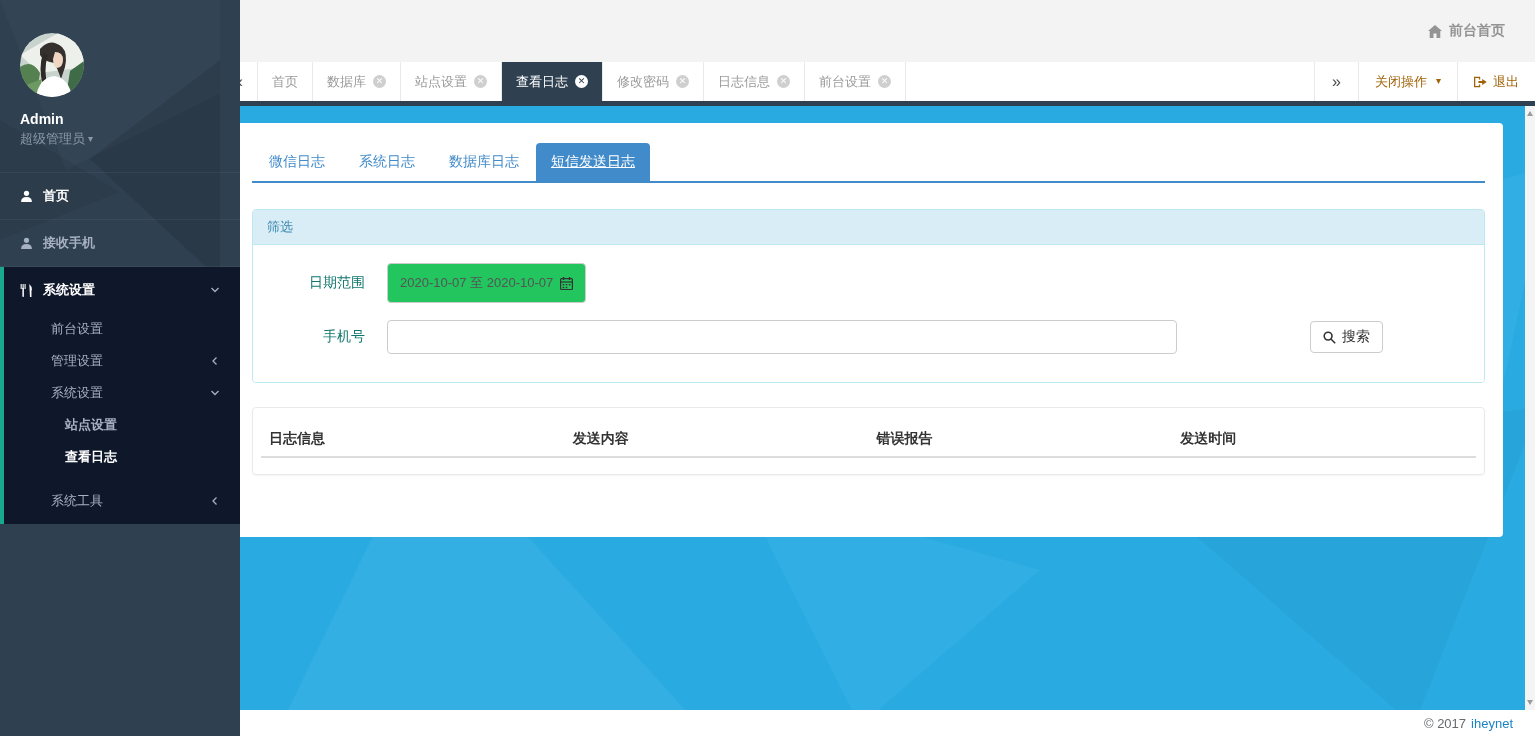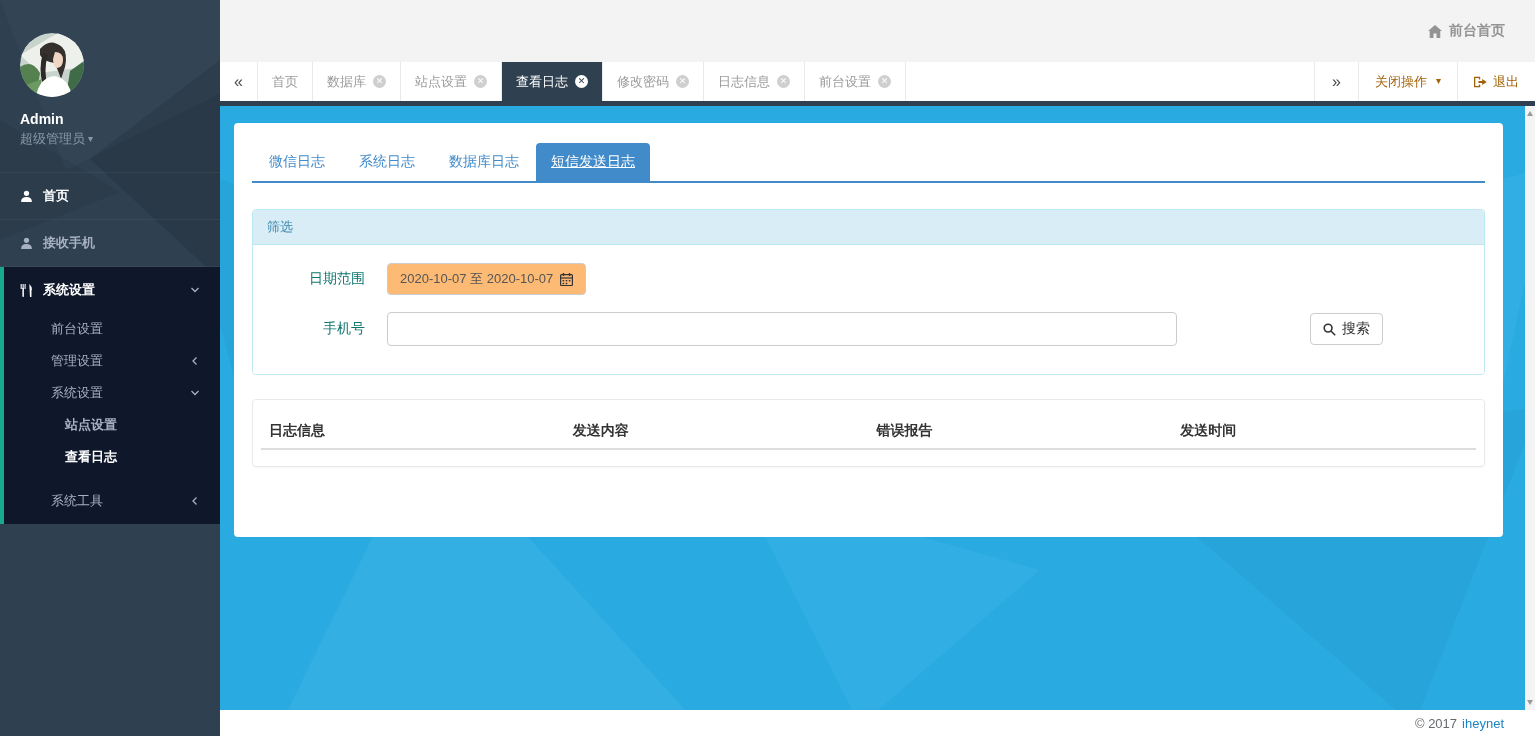--- a/index.html
+++ b/index.html
@@ -1,20 +1,20 @@
 <!DOCTYPE html>
 <html><head>
 <meta charset="utf-8">
 <style>
   * { margin:0; padding:0; box-sizing:border-box; }
   html,body { width:1535px; height:736px; overflow:hidden; }
   body { font-family:"Liberation Sans","DejaVu Sans",sans-serif; font-size:13px; color:#333; background:#fff; }
 
   
-  .sidebar { position:fixed; left:0; top:0; width:220px; height:736px; background:#2f4050; overflow:hidden; z-index:5; }
+  .sidebar { position:fixed; left:0; top:0; width:240px; height:736px; background:#2f4050; overflow:hidden; z-index:5; }
   .side-poly { position:absolute; pointer-events:none; }
   .sp1 { left:0; top:0; width:220px; height:170px; background:rgba(255,255,255,.025); clip-path:polygon(0 0,100% 0,100% 55%,30% 100%); }
   .sp2 { left:90px; top:60px; width:130px; height:220px; background:rgba(0,0,0,.10); clip-path:polygon(100% 0,0 45%,100% 100%); }
   .sp3 { left:0; top:120px; width:120px; height:120px; background:rgba(0,0,0,.06); clip-path:polygon(0 0,100% 60%,0 100%); }
 
   .profile { position:relative; padding:33px 20px 24px; }
   .avatar { width:64px; height:64px; border-radius:50%; overflow:hidden; display:block; }
   .profile-name { color:#fff; font-weight:bold; font-size:14px; margin-top:14px; }
   .profile-role { color:#8b98a7; font-size:13px; margin-top:3px; }
   .caret { display:inline-block; font-size:10px; color:inherit; margin-left:3px; transform:translateY(-1px); }
@@ -71,38 +71,38 @@
 
   .section-title { display:flex; align-items:center; margin-top:20px; font-size:14px; color:#333; }
   .title-bar { width:4px; height:15px; background:#222; margin-right:10px; }
 
   .filter-panel { margin-top:26px; border:1px solid #bce8f1; border-radius:4px; }
   .filter-head { background:#d9edf7; color:#3a87ad; padding:8px 14px; border-bottom:1px solid #bce8f1; border-radius:3px 3px 0 0; font-size:13px; }
   .filter-body { padding:18px 15px 28px; background:#fff; border-radius:0 0 3px 3px; }
   .form-row { display:flex; align-items:center; }
   .form-row + .form-row { margin-top:17px; }
   .form-label { width:97px; text-align:right; margin-right:22px; font-weight:normal; font-size:14px; color:#0f766e; flex:none; }
-  .date-btn { display:inline-flex; align-items:center; gap:7px; height:32px; padding:0 12px; background:#fdba74; border:1px solid #ccc; border-radius:4px; color:#555; font-size:13px; cursor:pointer; }
+  .date-btn { display:inline-flex; align-items:center; gap:7px; height:40px; padding:0 12px; background:#22c55e; border:1px solid #ccc; border-radius:4px; color:#555; font-size:13px; cursor:pointer; }
   .date-btn svg { width:13px; height:13px; color:#333; }
   .text-input { width:790px; height:34px; border:1px solid #ccc; border-radius:4px; padding:6px 12px; font-size:13px; color:#555; outline:none; font-family:inherit; }
   .search-btn { display:inline-flex; align-items:center; gap:6px; height:32px; padding:0 12px; margin-left:133px; background:#fff; border:1px solid #ccc; border-radius:4px; font-size:14px; color:#333; cursor:pointer; }
   .search-btn svg { width:13px; height:13px; }
 
   .table-panel { margin-top:24px; border:1px solid #e7eaec; border-radius:4px; padding:14px 8px 16px; box-shadow:0 1px 2px rgba(0,0,0,.04); }
   table { width:100%; border-collapse:collapse; }
   th { text-align:left; padding:8px; font-size:14px; color:#333; border-bottom:2px solid #ddd; width:25%; }
 
   
   .scrollbar { position:absolute; right:0; top:0; bottom:0; width:10px; background:#f4f4f4; z-index:3; }
   .scroll-arrow { position:absolute; left:2px; width:0; height:0; border-left:3px solid transparent; border-right:3px solid transparent; }
   .arrow-up { top:5px; border-bottom:5px solid #9a9a9a; }
   .arrow-down { bottom:5px; border-top:5px solid #9a9a9a; }
 
   
-  .footer { height:26px; background:#fff; display:flex; align-items:center; justify-content:flex-end; padding-right:31px; font-size:13px; flex:none; }
+  .footer { height:26px; background:#fff; display:flex; align-items:center; justify-content:flex-end; padding-right:22px; font-size:13px; flex:none; }
   .copy { color:#676a6c; margin-right:5px; }
   .brand { color:#1c84c6; text-decoration:none; cursor:pointer; }
 </style>
 </head>
 <body>
 
 <div class="sidebar">
   <div class="side-poly sp1"></div>
   <div class="side-poly sp2"></div>
   <div class="side-poly sp3"></div>

